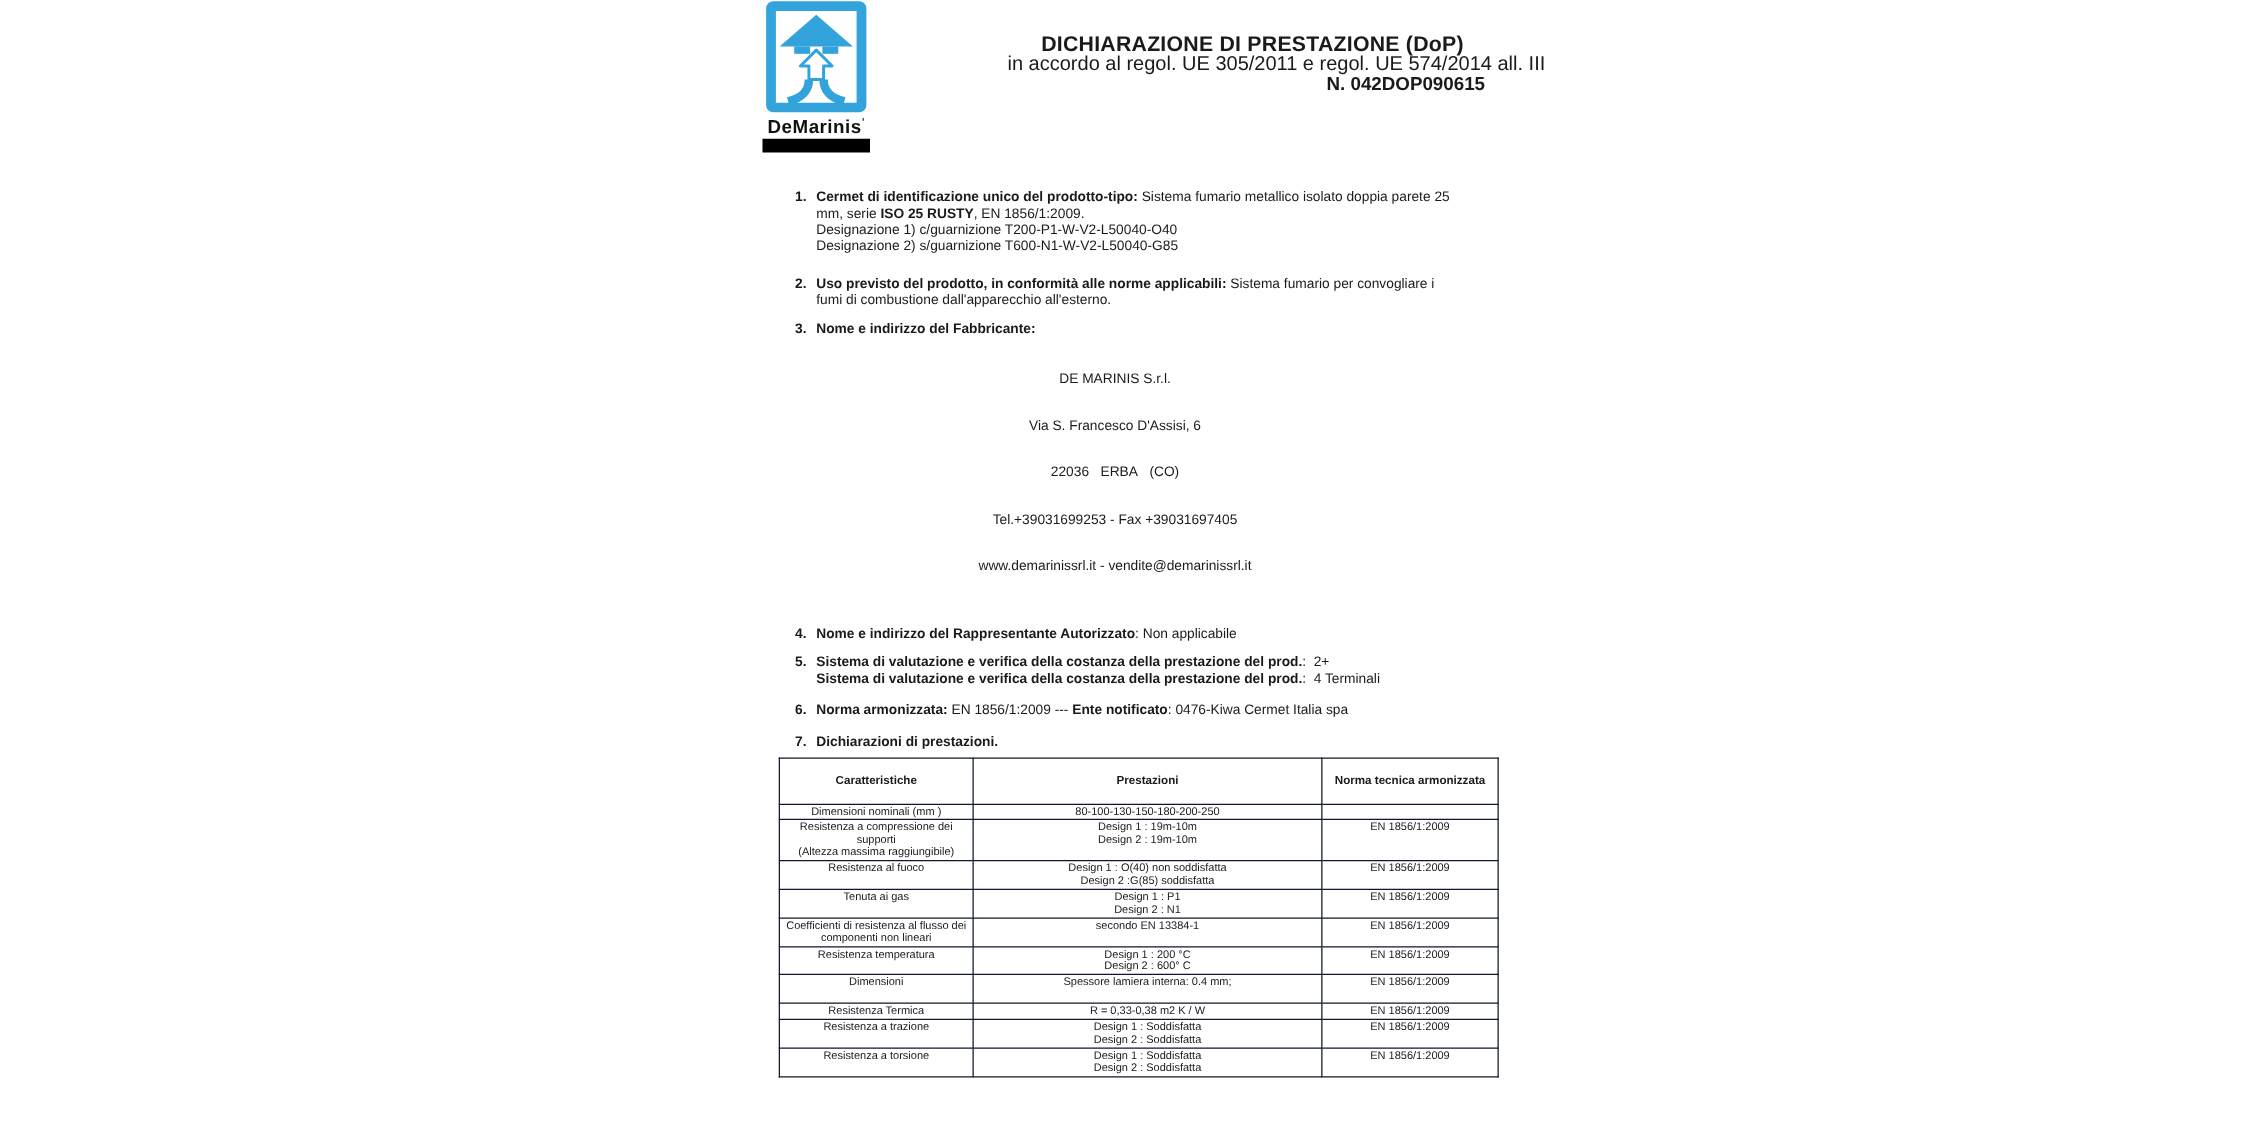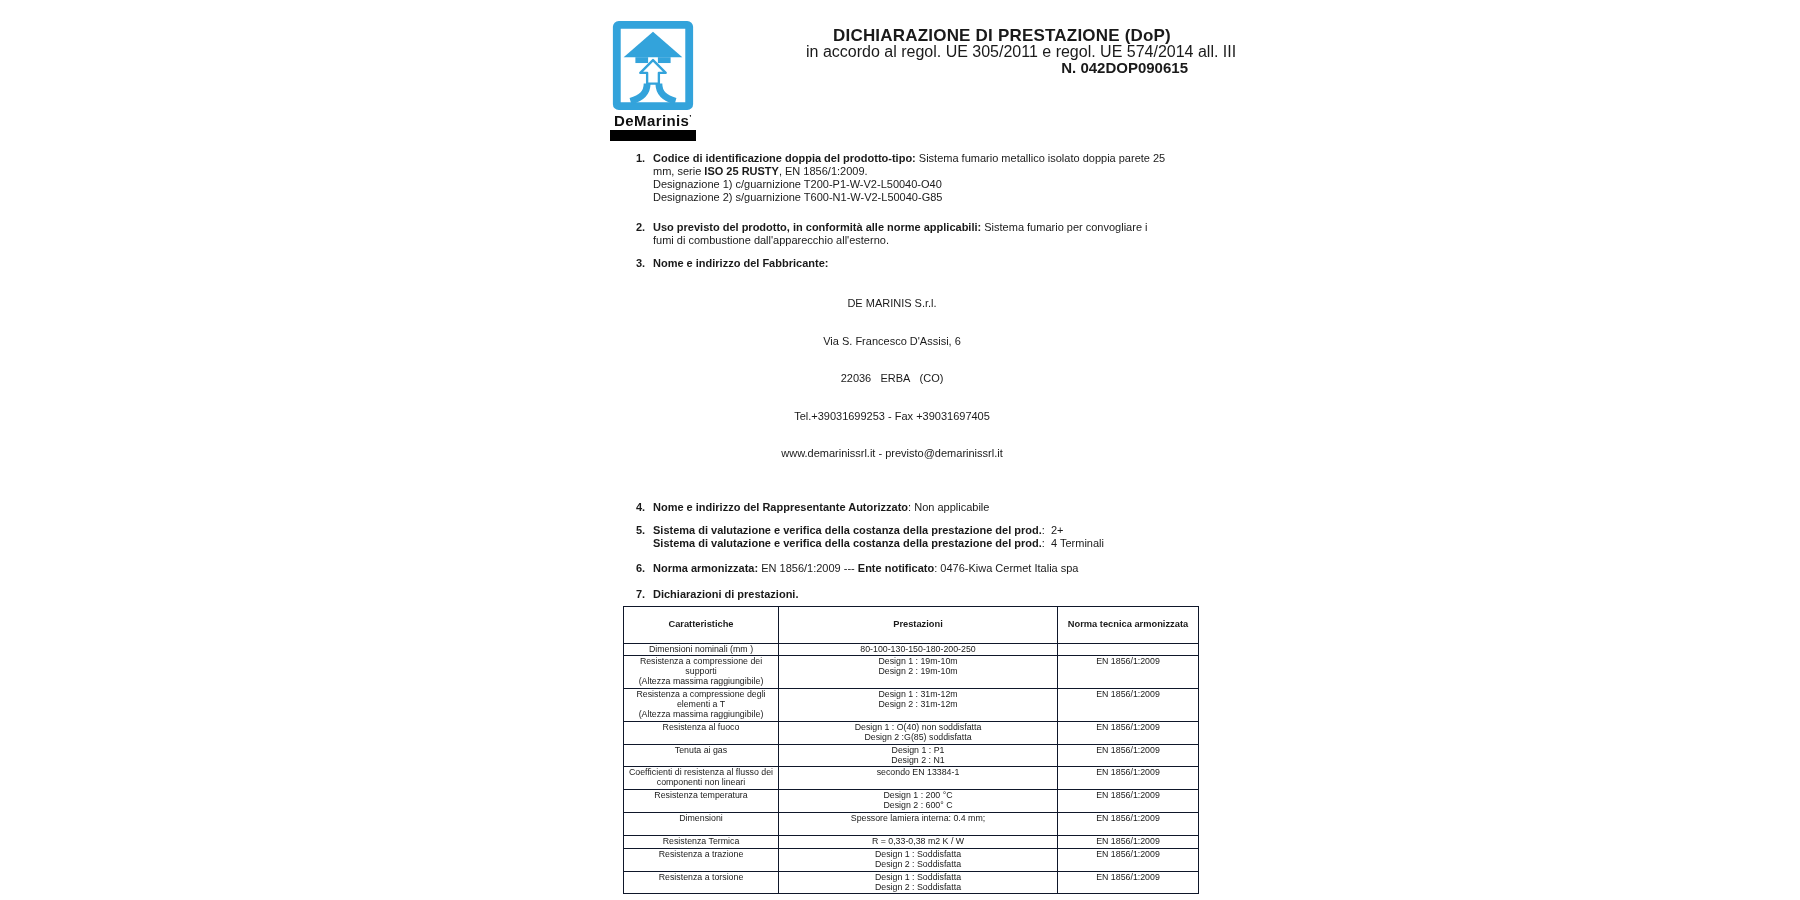--- a/index.html
+++ b/index.html
@@ -8,21 +8,21 @@
     background: #ffffff;
     overflow: hidden;
     font-family: "Liberation Sans", sans-serif;
     color: #1a1a1a;
     -webkit-font-smoothing: antialiased;
   }
   .doc { position: absolute; left: 600px; top: 0; width: 600px; height: 900px; }
 
   
   .doc-header { position: relative; height: 126px; }
-  .logo { position: absolute; left: 7px; top: 20px; width: 92px; text-align: center; }
+  .logo { position: absolute; left: 7px; top: 0; width: 92px; text-align: center; }
   .logo svg { display: block; margin: 0 auto; }
   .logo-text { font-size: 15px; font-weight: 600; letter-spacing: 0.4px; color: #101010; line-height: 15px; margin-top: 0px; white-space: nowrap; }
   .logo-text sup { font-size: 8px; }
   .logo-bar { height: 11px; background: #000; width: 86px; margin: 2px auto 0 auto; }
 
   .title-block { position: absolute; right: 2px; top: 26px; width: 392px; text-align: center; }
   .doc-title { font-size: 17px; font-weight: bold; letter-spacing: 0.2px; line-height: 19px; white-space: nowrap; }
   .doc-subtitle { font-size: 16px; font-weight: normal; line-height: 14px; white-space: nowrap; }
   .doc-number { font-size: 15px; font-weight: bold; line-height: 17px; text-align: right; padding-right: 10px; }
 
@@ -84,21 +84,21 @@
       <div class="doc-subtitle">in accordo al regol. UE 305/2011 e regol. UE 574/2014 all. III</div>
       <div class="doc-number">N. 042DOP090615</div>
     </div>
   </div>
 
   <div class="list">
 
     <div class="item item-1">
       <span class="num">1.</span>
       <div class="itext">
-        <span class="b">Codice di identificazione doppia del prodotto-tipo:</span><span> Sistema fumario metallico isolato doppia parete 25 mm, serie </span><span class="b">ISO 25 RUSTY</span><span>, EN 1856/1:2009.</span>
+        <span class="b">Cermet di identificazione unico del prodotto-tipo:</span><span> Sistema fumario metallico isolato doppia parete 25 mm, serie </span><span class="b">ISO 25 RUSTY</span><span>, EN 1856/1:2009.</span>
         <div>Designazione 1) c/guarnizione T200-P1-W-V2-L50040-O40</div>
         <div>Designazione 2) s/guarnizione T600-N1-W-V2-L50040-G85</div>
       </div>
     </div>
 
     <div class="item item-2">
       <span class="num">2.</span>
       <div class="itext">
         <span class="b">Uso previsto del prodotto, in conformità alle norme applicabili:</span><span> Sistema fumario per convogliare i fumi di combustione dall'apparecchio all'esterno.</span>
       </div>
@@ -106,21 +106,21 @@
 
     <div class="item item-3">
       <span class="num">3.</span>
       <div class="itext">
         <span class="b">Nome e indirizzo del Fabbricante:</span>
         <div class="addr">
           <div>DE MARINIS S.r.l.</div>
           <div>Via S. Francesco D'Assisi, 6</div>
           <div>22036&nbsp;&nbsp; ERBA&nbsp;&nbsp; (CO)</div>
           <div>Tel.+39031699253 - Fax +39031697405</div>
-          <div><span class="u">www.demarinissrl.it</span><span> - </span><span class="u">previsto@demarinissrl.it</span></div>
+          <div><span class="u">www.demarinissrl.it</span><span> - </span><span class="u">vendite@demarinissrl.it</span></div>
         </div>
       </div>
     </div>
 
     <div class="item item-4">
       <span class="num">4.</span>
       <div class="itext">
         <span class="b">Nome e indirizzo del Rappresentante Autorizzato</span><span>: Non applicabile</span>
       </div>
     </div>
@@ -169,28 +169,20 @@
           <td></td>
         </tr>
         <tr>
           <td>Resistenza a compressione dei supporti
 (Altezza massima raggiungibile)</td>
           <td>Design 1 : 19m-10m
 Design 2 : 19m-10m</td>
           <td>EN 1856/1:2009</td>
         </tr>
         <tr>
-          <td>Resistenza a compressione degli
-elementi a T
-(Altezza massima raggiungibile)</td>
-          <td>Design 1 : 31m-12m
-Design 2 : 31m-12m</td>
-          <td>EN 1856/1:2009</td>
-        </tr>
-        <tr>
           <td>Resistenza al fuoco</td>
           <td>Design 1 : O(40) non soddisfatta
 Design 2 :G(85) soddisfatta</td>
           <td>EN 1856/1:2009</td>
         </tr>
         <tr>
           <td>Tenuta ai gas</td>
           <td>Design 1 : P1
 Design 2 : N1</td>
           <td>EN 1856/1:2009</td>

